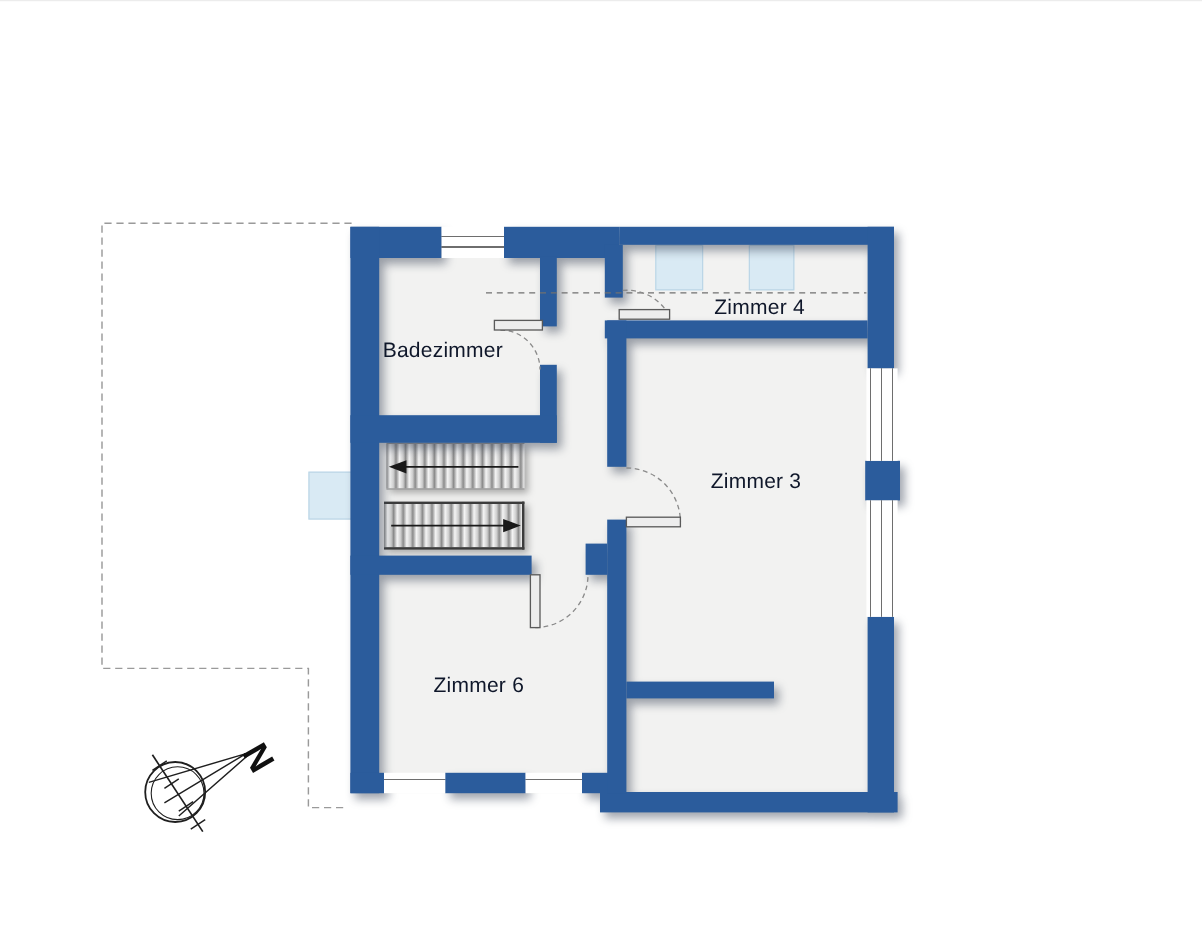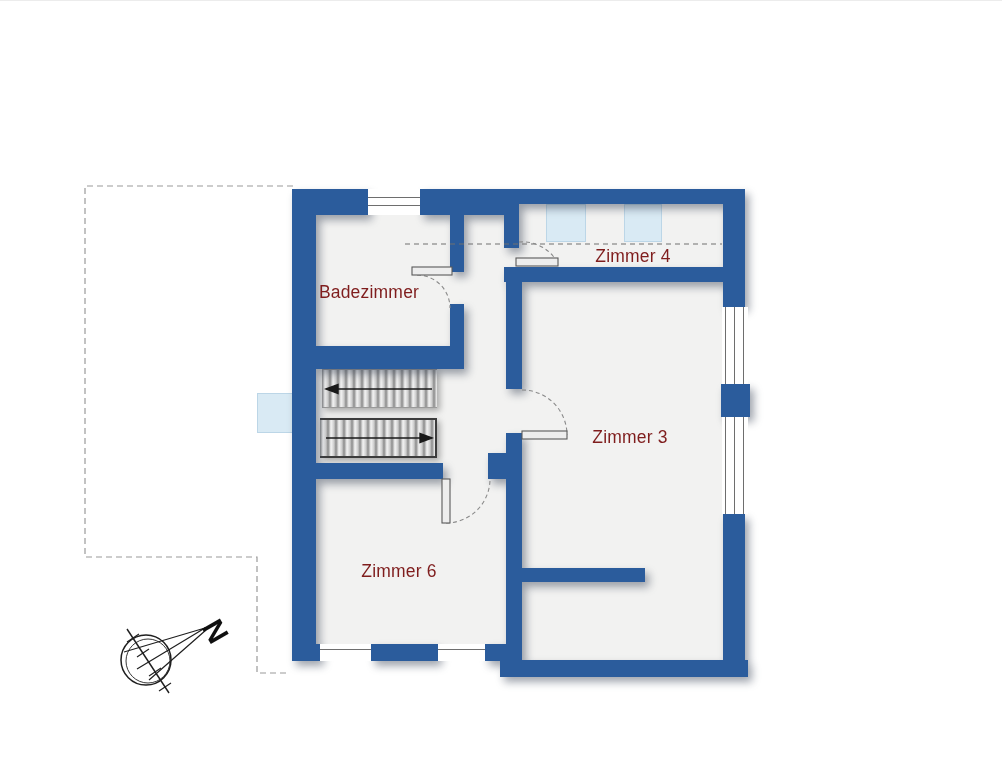--- a/index.html
+++ b/index.html
@@ -19,21 +19,21 @@
     position:absolute;
     background:repeating-linear-gradient(90deg,#8a8a8a 0px,#f4f4f4 3px,#cccccc 6px,#8a8a8a 8px);
     filter:drop-shadow(3px 3px 3px rgba(0,0,0,.30));
     box-sizing:border-box;
   }
   .stairs-up{border-top:1px solid #9a9a9a;border-bottom:1px solid #9a9a9a;}
   .stairs-down{border:2px solid #3c3c3c;border-left:none;}
   .overlay{position:absolute;inset:0;pointer-events:none;}
   .room-label{
     position:absolute;transform:translate(-50%,-50%);
-    font-size:17.5px;color:#7f1d1d;white-space:nowrap;letter-spacing:.2px;
+    font-size:17.5px;color:#0f172a;white-space:nowrap;letter-spacing:.2px;
   }
   .compass-n{font-family:"Liberation Sans",sans-serif;font-weight:bold;font-size:30px;fill:#101010;}
 </style>
 </head>
 <body>
 
 <div class="stage">
 
   <div class="floor" style="left:296px;top:196px;width:444px;height:464px"></div>
   <div class="floor" style="left:505px;top:650px;width:236px;height:24px"></div>
@@ -118,16 +118,16 @@
       <line x1="137" y1="656" x2="149" y2="648" stroke-width="1.2"></line>
       <line x1="149" y1="675" x2="161" y2="667" stroke-width="1.2"></line>
       <line x1="159" y1="690" x2="171" y2="682" stroke-width="1.2"></line>
       <path d="M124,651 L205,627 M137,668 L205,627 M149,679 L206,629" stroke-width="1.2"></path>
       <text class="compass-n" x="216" y="641" text-anchor="middle" stroke="none" transform="rotate(60 216 630)">N</text>
     </g>
   </svg>
 
   <div class="room-label" style="left:369px;top:291px">Badezimmer</div>
   <div class="room-label" style="left:633px;top:255px">Zimmer 4</div>
-  <div class="room-label" style="left:630px;top:436px">Zimmer 3</div>
+  <div class="room-label" style="left:630px;top:400px">Zimmer 3</div>
   <div class="room-label" style="left:399px;top:570px">Zimmer 6</div>
 
 </div>
 
 </body></html>

